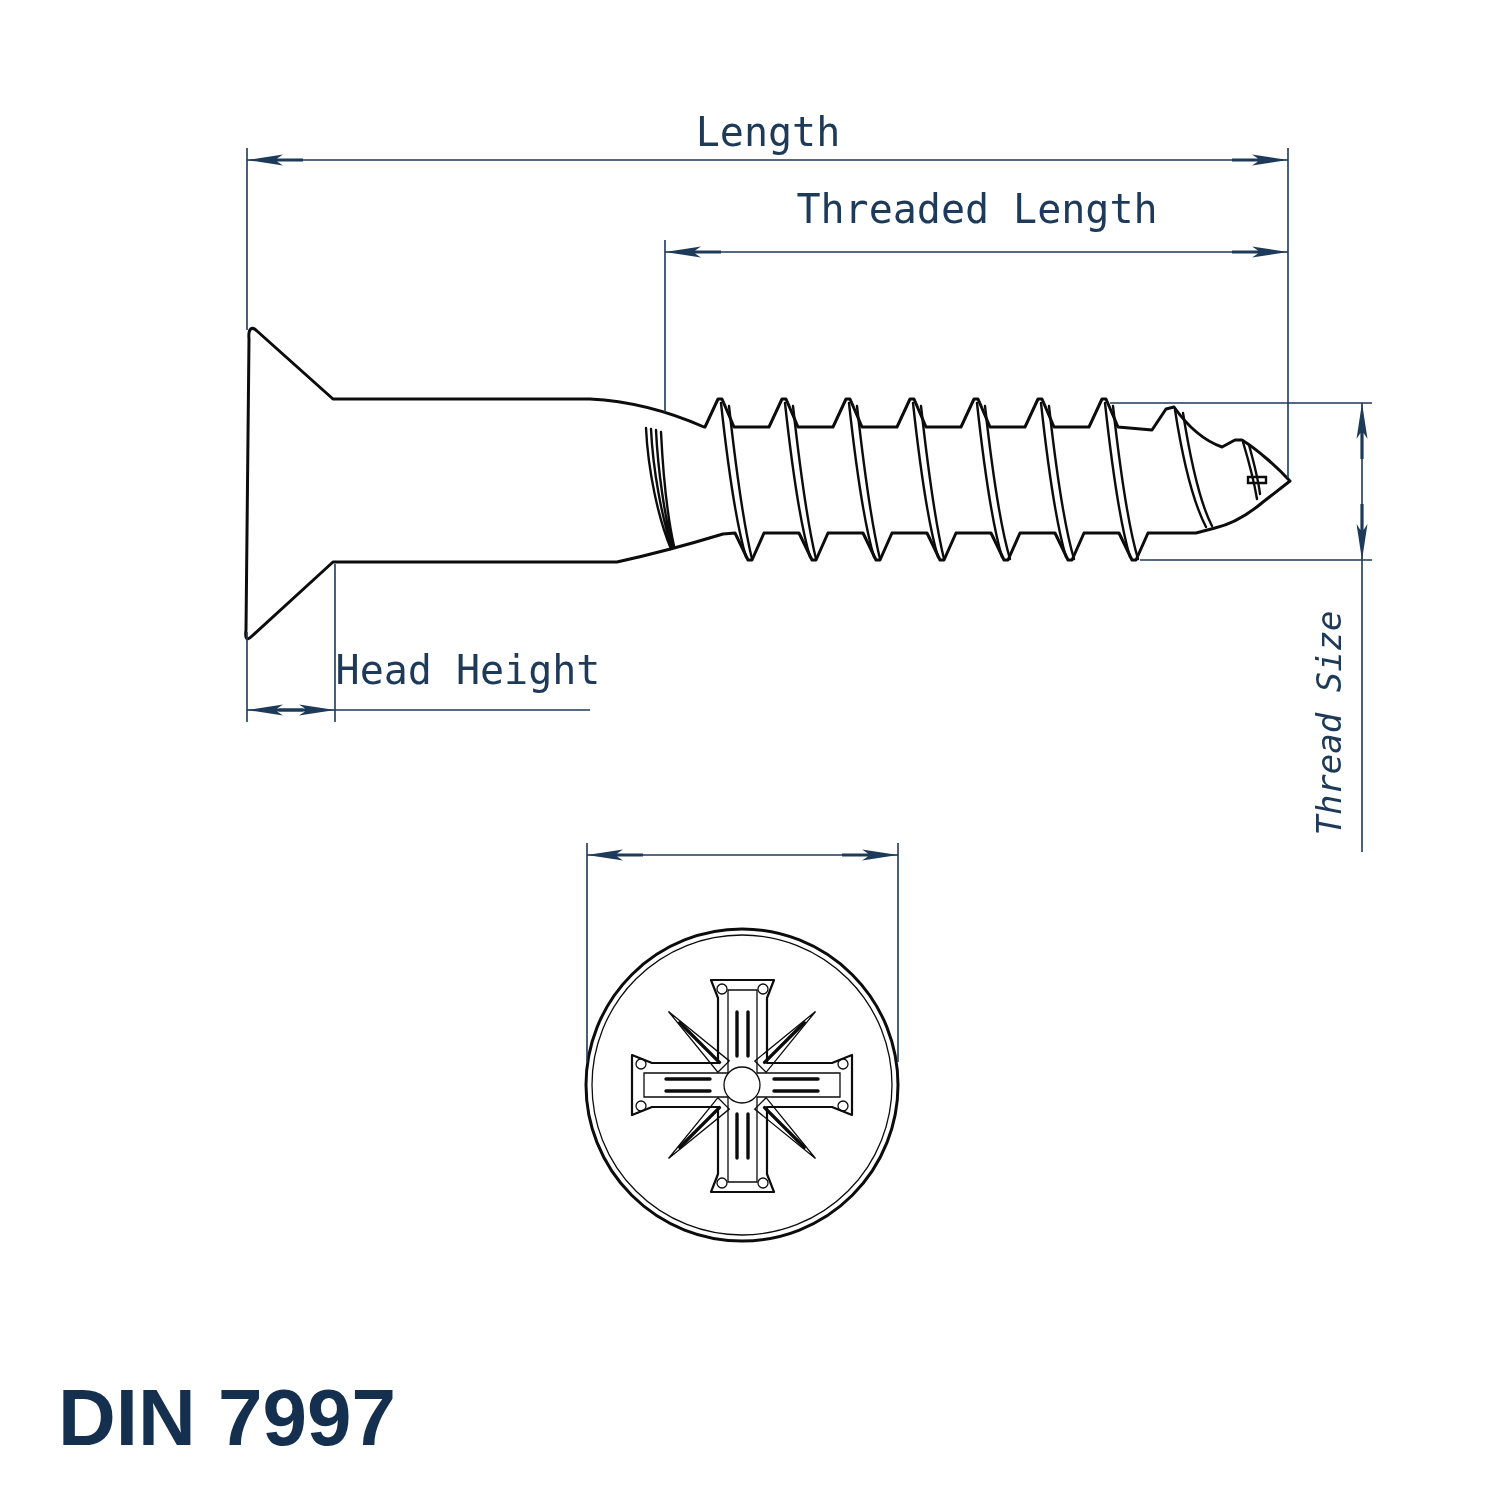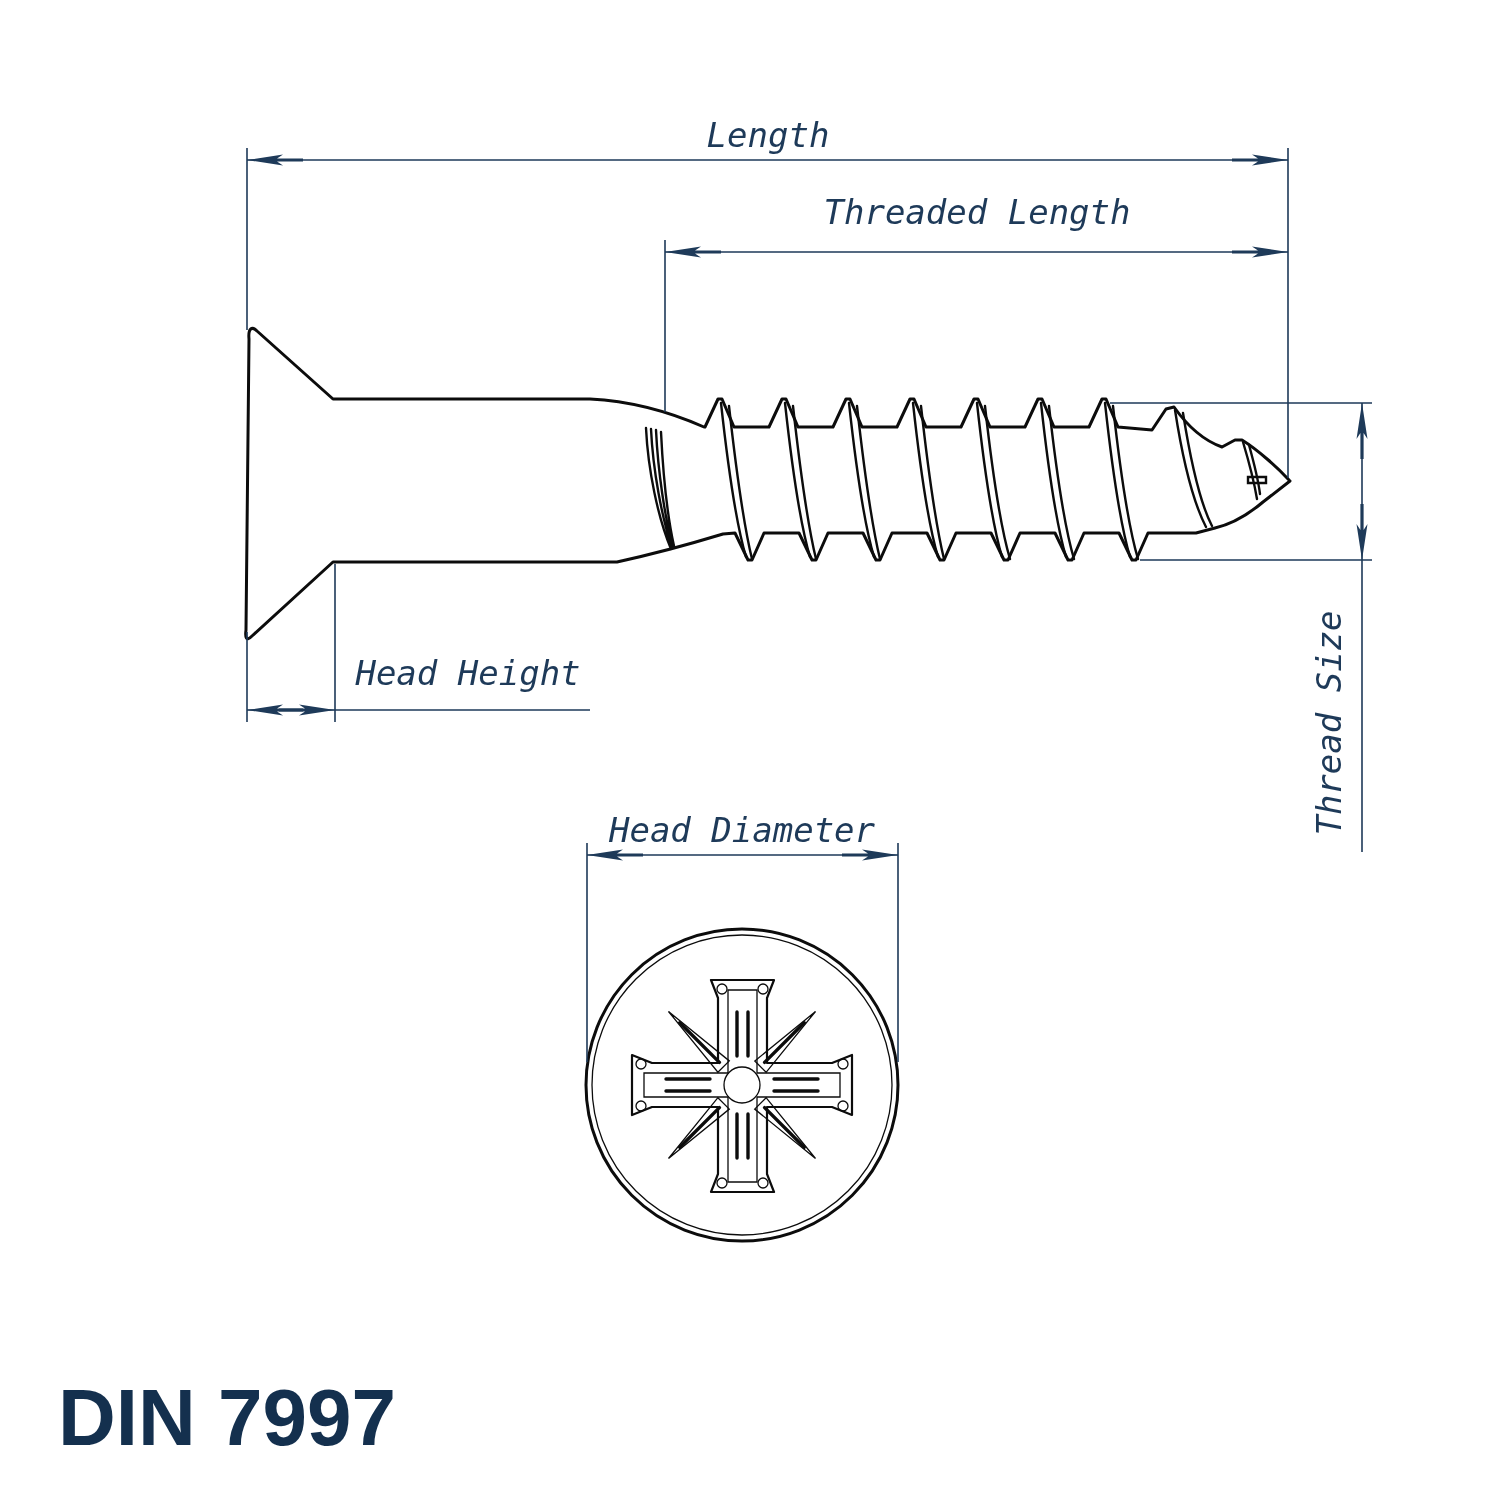--- a/index.html
+++ b/index.html
@@ -20,22 +20,21 @@
   .dim-stroke{stroke:var(--dimension);stroke-width:1.6;fill:none;}
   .dim-fill{fill:var(--dimension);stroke:none;}
   .outline{stroke:var(--outline);stroke-width:3;fill:none;stroke-linejoin:round;stroke-linecap:round;}
   .flank{stroke:var(--outline);stroke-width:2.4;fill:none;stroke-linecap:round;}
   .thin{stroke:var(--outline);stroke-width:1.3;fill:none;}
   .med{stroke:var(--outline);stroke-width:2.2;fill:none;stroke-linejoin:round;}
   .heavy{stroke:var(--outline);stroke-width:3.4;fill:none;stroke-linecap:round;}
   .lbl{
     position:absolute;
     transform:translate(-50%,-100%);
-    font-style:italic;
-    font-size:34px;
+    font-size:40px;
     color:var(--dimension);
     white-space:nowrap;
     line-height:1.1;
   }
   .lbl-rot{
     position:absolute;
     transform:translate(-50%,-50%) rotate(-90deg);
     font-style:italic;
     font-size:34px;
     color:var(--dimension);
@@ -207,17 +206,16 @@
   </svg>
 
   <div class="lbl" style="left:768px;top:154px">Length</div>
 
   <div class="lbl" style="left:977px;top:231px">Threaded Length</div>
 
   <div class="lbl" style="left:468px;top:692px">Head Height</div>
 
   <div class="lbl-rot" style="left:1330px;top:723px">Thread Size</div>
 
-  <div class="lbl" style="left:742px;top:849px">Head Diameter</div>
 
   <div class="std-title">DIN 7997</div>
 
 </div>
 
 </body></html>

